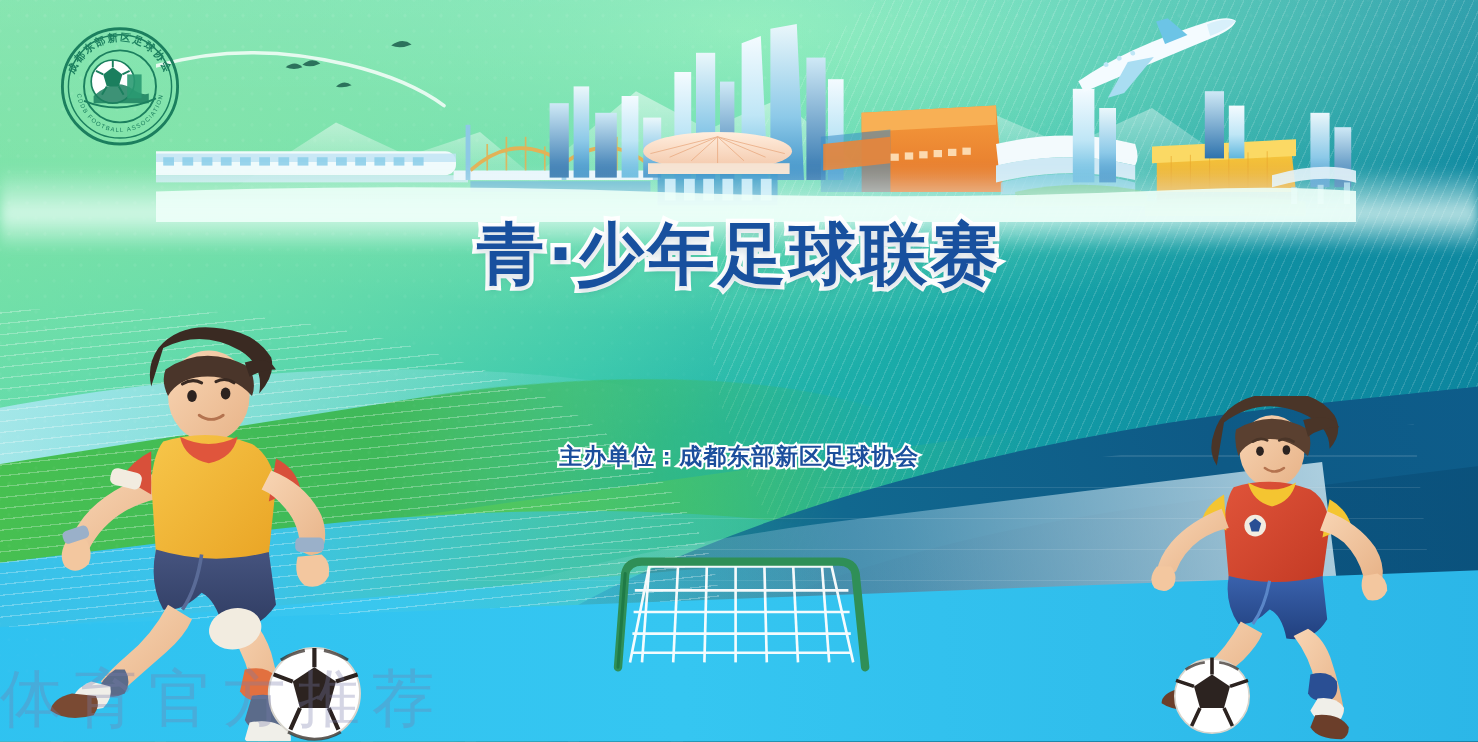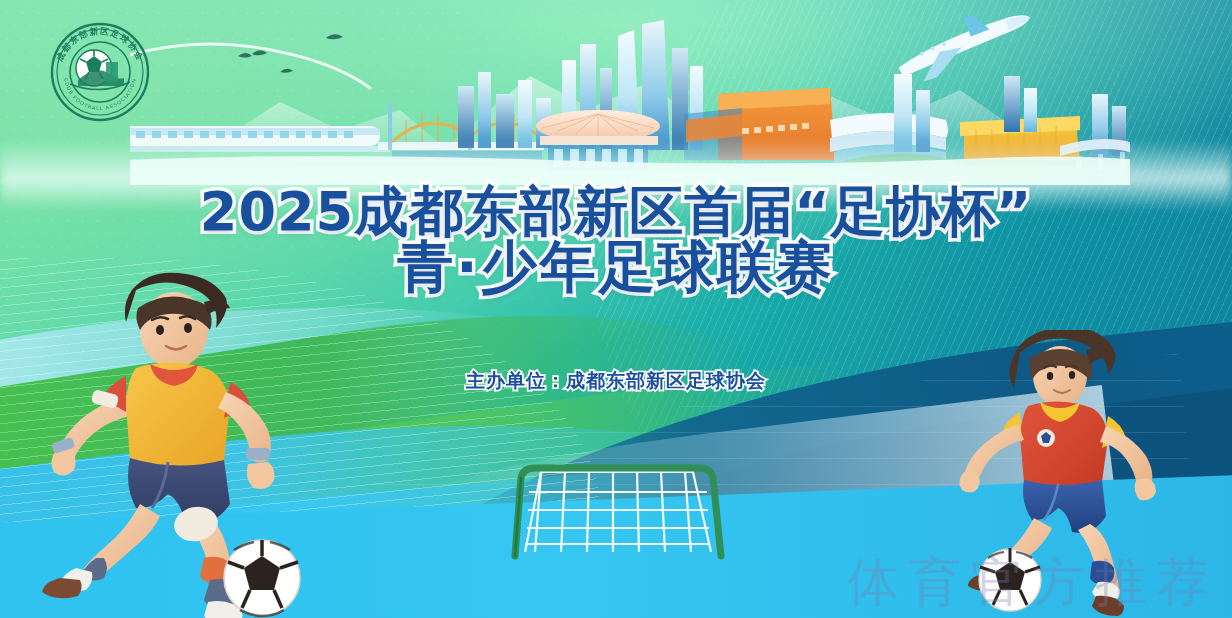--- a/index.html
+++ b/index.html
@@ -166,21 +166,21 @@
   .goal svg{width:100%;height:100%;display:block;}
 
   
   .player{position:absolute;}
   .player svg{display:block;width:100%;height:100%;}
   #player-left{left:18px;top:272px;width:290px;height:346px;}
   #player-right{left:958px;top:330px;width:230px;height:288px;}
 
   
   .watermark{
-    position:absolute;left:0;right:13px;top:548px;text-align:right;
+    position:absolute;left:0;right:0;top:548px;text-align:left;
     font-family:"DejaVu Serif","Liberation Serif",serif;
     font-size:52px;letter-spacing:10px;
     color:rgba(120,125,170,.32);
     user-select:none;pointer-events:none;
   }
 </style>
 </head>
 <body>
 
 <div id="poster">
@@ -424,21 +424,20 @@
       <text font-size="8.5" font-weight="bold" fill="#1b7f5e" letter-spacing="1.6">
         <textPath href="#arcTop" startOffset="50%" text-anchor="middle">成都东部新区足球协会</textPath>
       </text>
       <text font-size="5" fill="#1b7f5e" letter-spacing="1.1">
         <textPath href="#arcBot" startOffset="50%" text-anchor="middle">CDDB FOOTBALL ASSOCIATION</textPath>
       </text>
     </svg>
   </div>
 
   <div class="titles">
-    <div class="t-main">2025成都东部新区首届“足协杯”</div>
     <div class="t-sub">青·少年足球联赛</div>
   </div>
 
   <div class="orgs">
     <div class="org">主办单位：成都东部新区足球协会</div>
   </div>
 
   <div class="goal">
     <svg viewBox="0 0 245 115">
       <g stroke="#ffffff" stroke-width="2.2" fill="none" opacity=".95">

